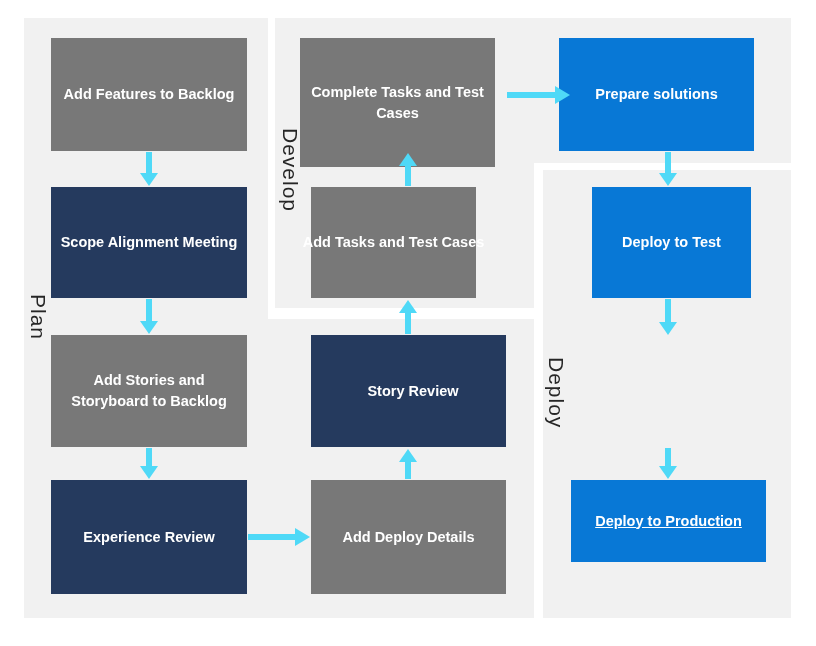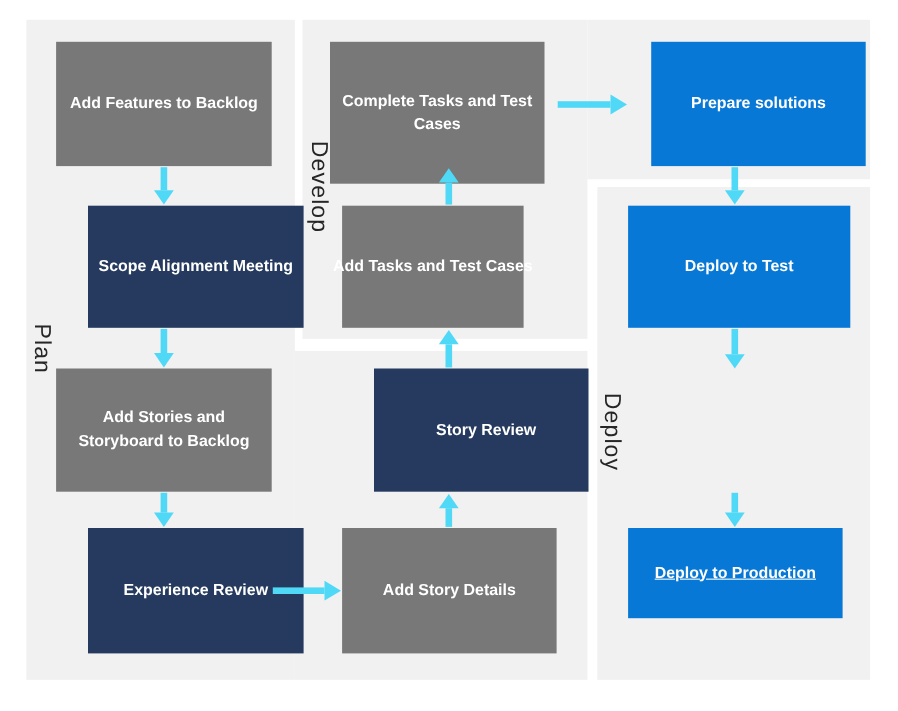--- a/index.html
+++ b/index.html
@@ -36,21 +36,21 @@
     text-align:center;
     color:var(--box-text);
     font-size:14.5px;
     font-weight:600;
     line-height:21px;
     padding:0 8px;
     white-space:pre-wrap;
   }
   .box.nowrap{white-space:pre;}
   .box.gray{background:var(--gray-box);}
-  .box.navy{background:var(--navy-box);margin-left:29px;}
+  .box.navy{background:var(--navy-box);}
   .box.blue{background:var(--blue-box);}
   .arrow-v{
     position:absolute;width:18px;
     display:flex;flex-direction:column;align-items:center;
   }
   .arrow-v .shaft{width:6px;flex:1;background:var(--arrow);}
   .arrow-v .head-down{
     width:0;height:0;
     border-left:9px solid transparent;border-right:9px solid transparent;
     border-top:13px solid var(--arrow);
@@ -87,24 +87,24 @@
   <div class="lane-label" style="left:544px;top:357px;">Deploy</div>
 
   <div class="box gray nowrap" style="left:51px;top:38px;width:196px;height:113px;">Add Features to Backlog</div>
   <div class="box navy nowrap" style="left:51px;top:187px;width:196px;height:111px;">Scope Alignment Meeting</div>
   <div class="box gray" style="left:51px;top:335px;width:196px;height:112px;">Add Stories and Storyboard to Backlog</div>
   <div class="box navy nowrap" style="left:51px;top:480px;width:196px;height:114px;">Experience Review</div>
 
   <div class="box gray" style="left:300px;top:38px;width:195px;height:129px;">Complete Tasks and Test Cases</div>
   <div class="box gray nowrap" style="left:311px;top:187px;width:165px;height:111px;">Add Tasks and Test Cases</div>
   <div class="box navy nowrap" style="left:311px;top:335px;width:195px;height:112px;padding-left:17px;">Story Review</div>
-  <div class="box gray nowrap" style="left:311px;top:480px;width:195px;height:114px;">Add Story Details</div>
+  <div class="box gray nowrap" style="left:311px;top:480px;width:195px;height:114px;">Add Deploy Details</div>
 
-  <div class="box blue nowrap" style="left:592px;top:38px;width:195px;height:113px;">Prepare solutions</div>
-  <div class="box blue nowrap" style="left:571px;top:187px;width:202px;height:111px;">Deploy to Test</div>
+  <div class="box blue nowrap" style="left:559px;top:38px;width:195px;height:113px;">Prepare solutions</div>
+  <div class="box blue nowrap" style="left:592px;top:187px;width:159px;height:111px;">Deploy to Test</div>
   <div class="box blue nowrap" style="left:571px;top:480px;width:195px;height:82px;text-decoration:underline;">Deploy to Production</div>
 
   <div class="arrow-v" style="left:140px;top:152px;height:34px;">
     <div class="shaft"></div>
     <div class="head-down"></div>
   </div>
   <div class="arrow-v" style="left:140px;top:299px;height:35px;">
     <div class="shaft"></div>
     <div class="head-down"></div>
   </div>

